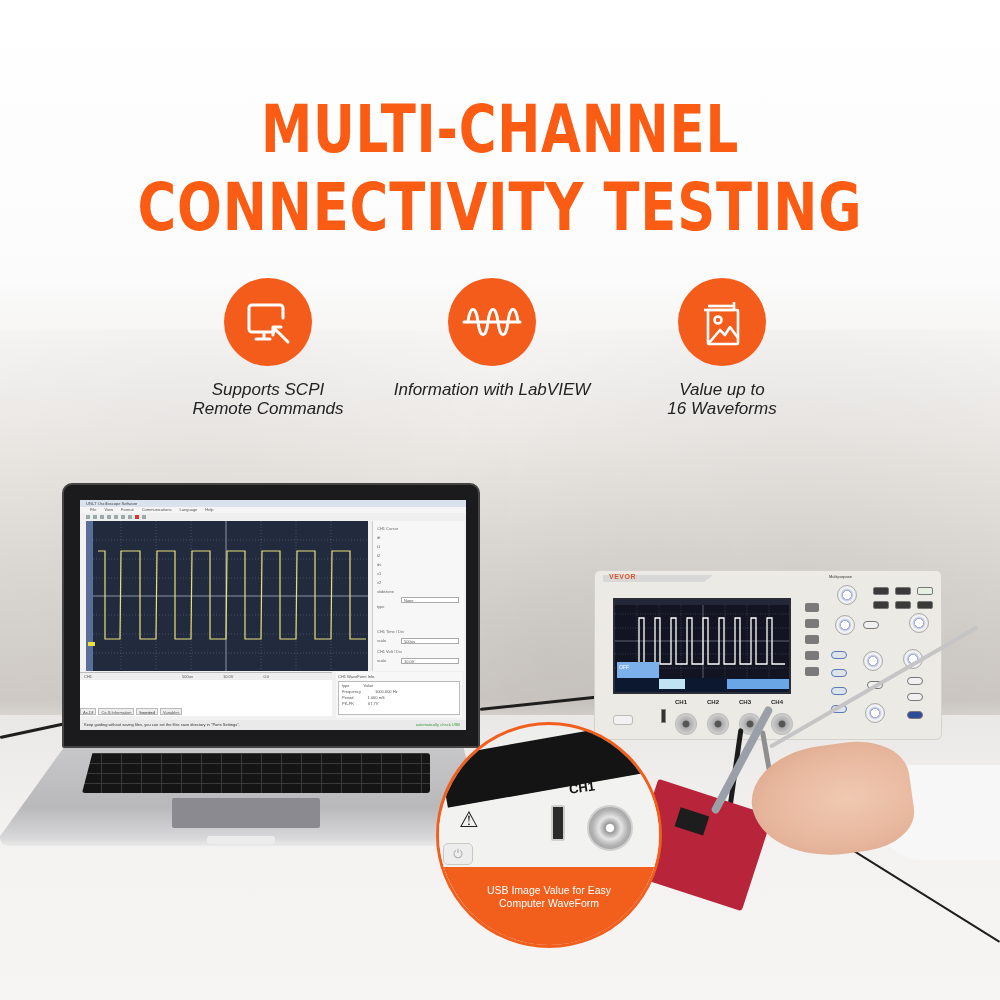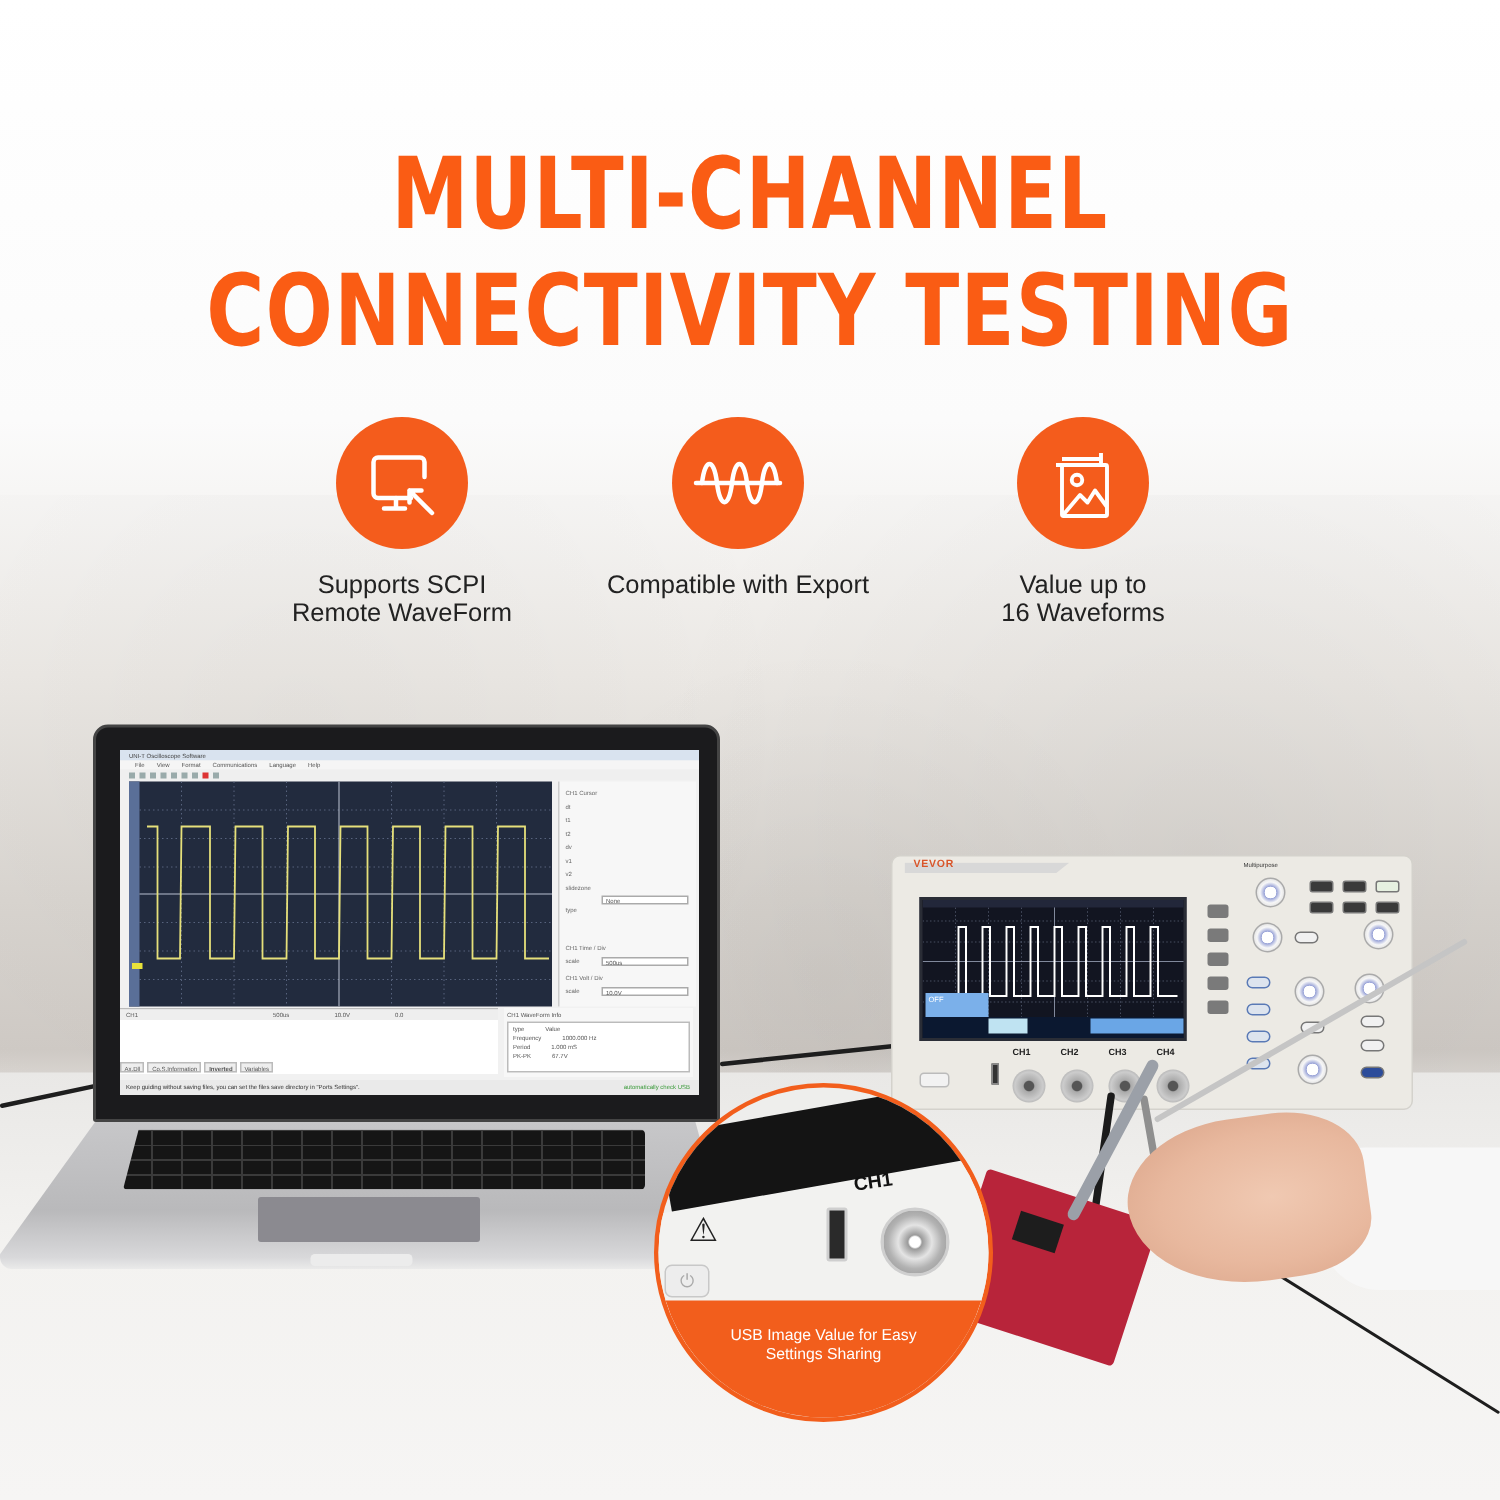--- a/index.html
+++ b/index.html
@@ -22,21 +22,21 @@
     background: linear-gradient(180deg, #e9e8e6 0%, #f3f2f0 40%, #f6f5f4 100%);
   }
   .headline {
     position: absolute; left: 0; width: 1000px; text-align: center;
     color: #fa5c14; font-weight: 700; font-family: "DejaVu Sans", sans-serif;
     letter-spacing: 1px; transform: scaleX(0.78); transform-origin: center;
   }
   .headline.l1 { top: 92px; font-size: 66px; line-height: 76px; }
   .headline.l2 { top: 170px; font-size: 66px; line-height: 76px; transform: scaleX(0.8); }
 
-  .feature { position: absolute; top: 278px; width: 220px; text-align: center; }
+  .feature { position: absolute; top: 278px; width: 220px; text-align: center; font-style: italic; }
   .feature .circle {
     width: 88px; height: 88px; border-radius: 50%; background: #f45c1c;
     margin: 0 auto; display: flex; align-items: center; justify-content: center;
   }
   .feature .label {
     margin-top: 14px; font-size: 17px; line-height: 19px; color: #222;
   }
   .f1 { left: 158px; }
   .f2 { left: 382px; }
   .f3 { left: 612px; }
@@ -159,33 +159,33 @@
 <div class="feature f1">
   <div class="circle">
     <svg width="56" height="56" viewBox="0 0 56 56" fill="none" stroke="#fff" stroke-width="3" stroke-linecap="round">
       <path d="M34 38 H12 a3 3 0 0 1 -3 -3 V14 a3 3 0 0 1 3 -3 H40 a3 3 0 0 1 3 3 V24"></path>
       <path d="M24 38 V44 M16 45 H30"></path>
       <path d="M48 48 L33 33 M33 33 V41 M33 33 H41"></path>
     </svg>
   </div>
   <div class="label">
     <div>Supports SCPI</div>
-    <div>Remote WaveForm</div>
+    <div>Remote Commands</div>
   </div>
 </div>
 
 <div class="feature f2">
   <div class="circle">
     <svg width="64" height="50" viewBox="0 0 64 50" fill="none" stroke="#fff" stroke-width="3" stroke-linecap="round">
       <path d="M4 25 H60"></path>
       <path d="M8 25 C10 8 16 8 18 25 C20 42 26 42 28 25 C30 8 36 8 38 25 C40 42 46 42 48 25 C50 8 56 8 58 25"></path>
     </svg>
   </div>
   <div class="label">
-    <div>Compatible with Export</div>
+    <div>Information with LabVIEW</div>
   </div>
 </div>
 
 <div class="feature f3">
   <div class="circle">
     <svg width="56" height="56" viewBox="0 0 56 56" fill="none" stroke="#fff" stroke-width="2.6" stroke-linejoin="round">
       <path d="M14 12 H40"></path>
       <path d="M10 16 H40 V8"></path>
       <rect x="14" y="16" width="30" height="34" rx="1"></rect>
       <circle cx="24" cy="26" r="3.5"></circle>
@@ -395,15 +395,15 @@
 <div class="magnifier">
   <div class="mag-dark"></div>
   <div class="mag-panel"></div>
   <div class="mag-warn">⚠</div>
   <div class="mag-power">⏻</div>
   <div class="mag-usb"></div>
   <div class="mag-ch1">CH1</div>
   <div class="mag-bnc"></div>
   <div class="mag-banner">
     <div>USB Image Value for Easy</div>
-    <div>Settings Sharing</div>
+    <div>Computer WaveForm</div>
   </div>
 </div>
 
 </body></html>

